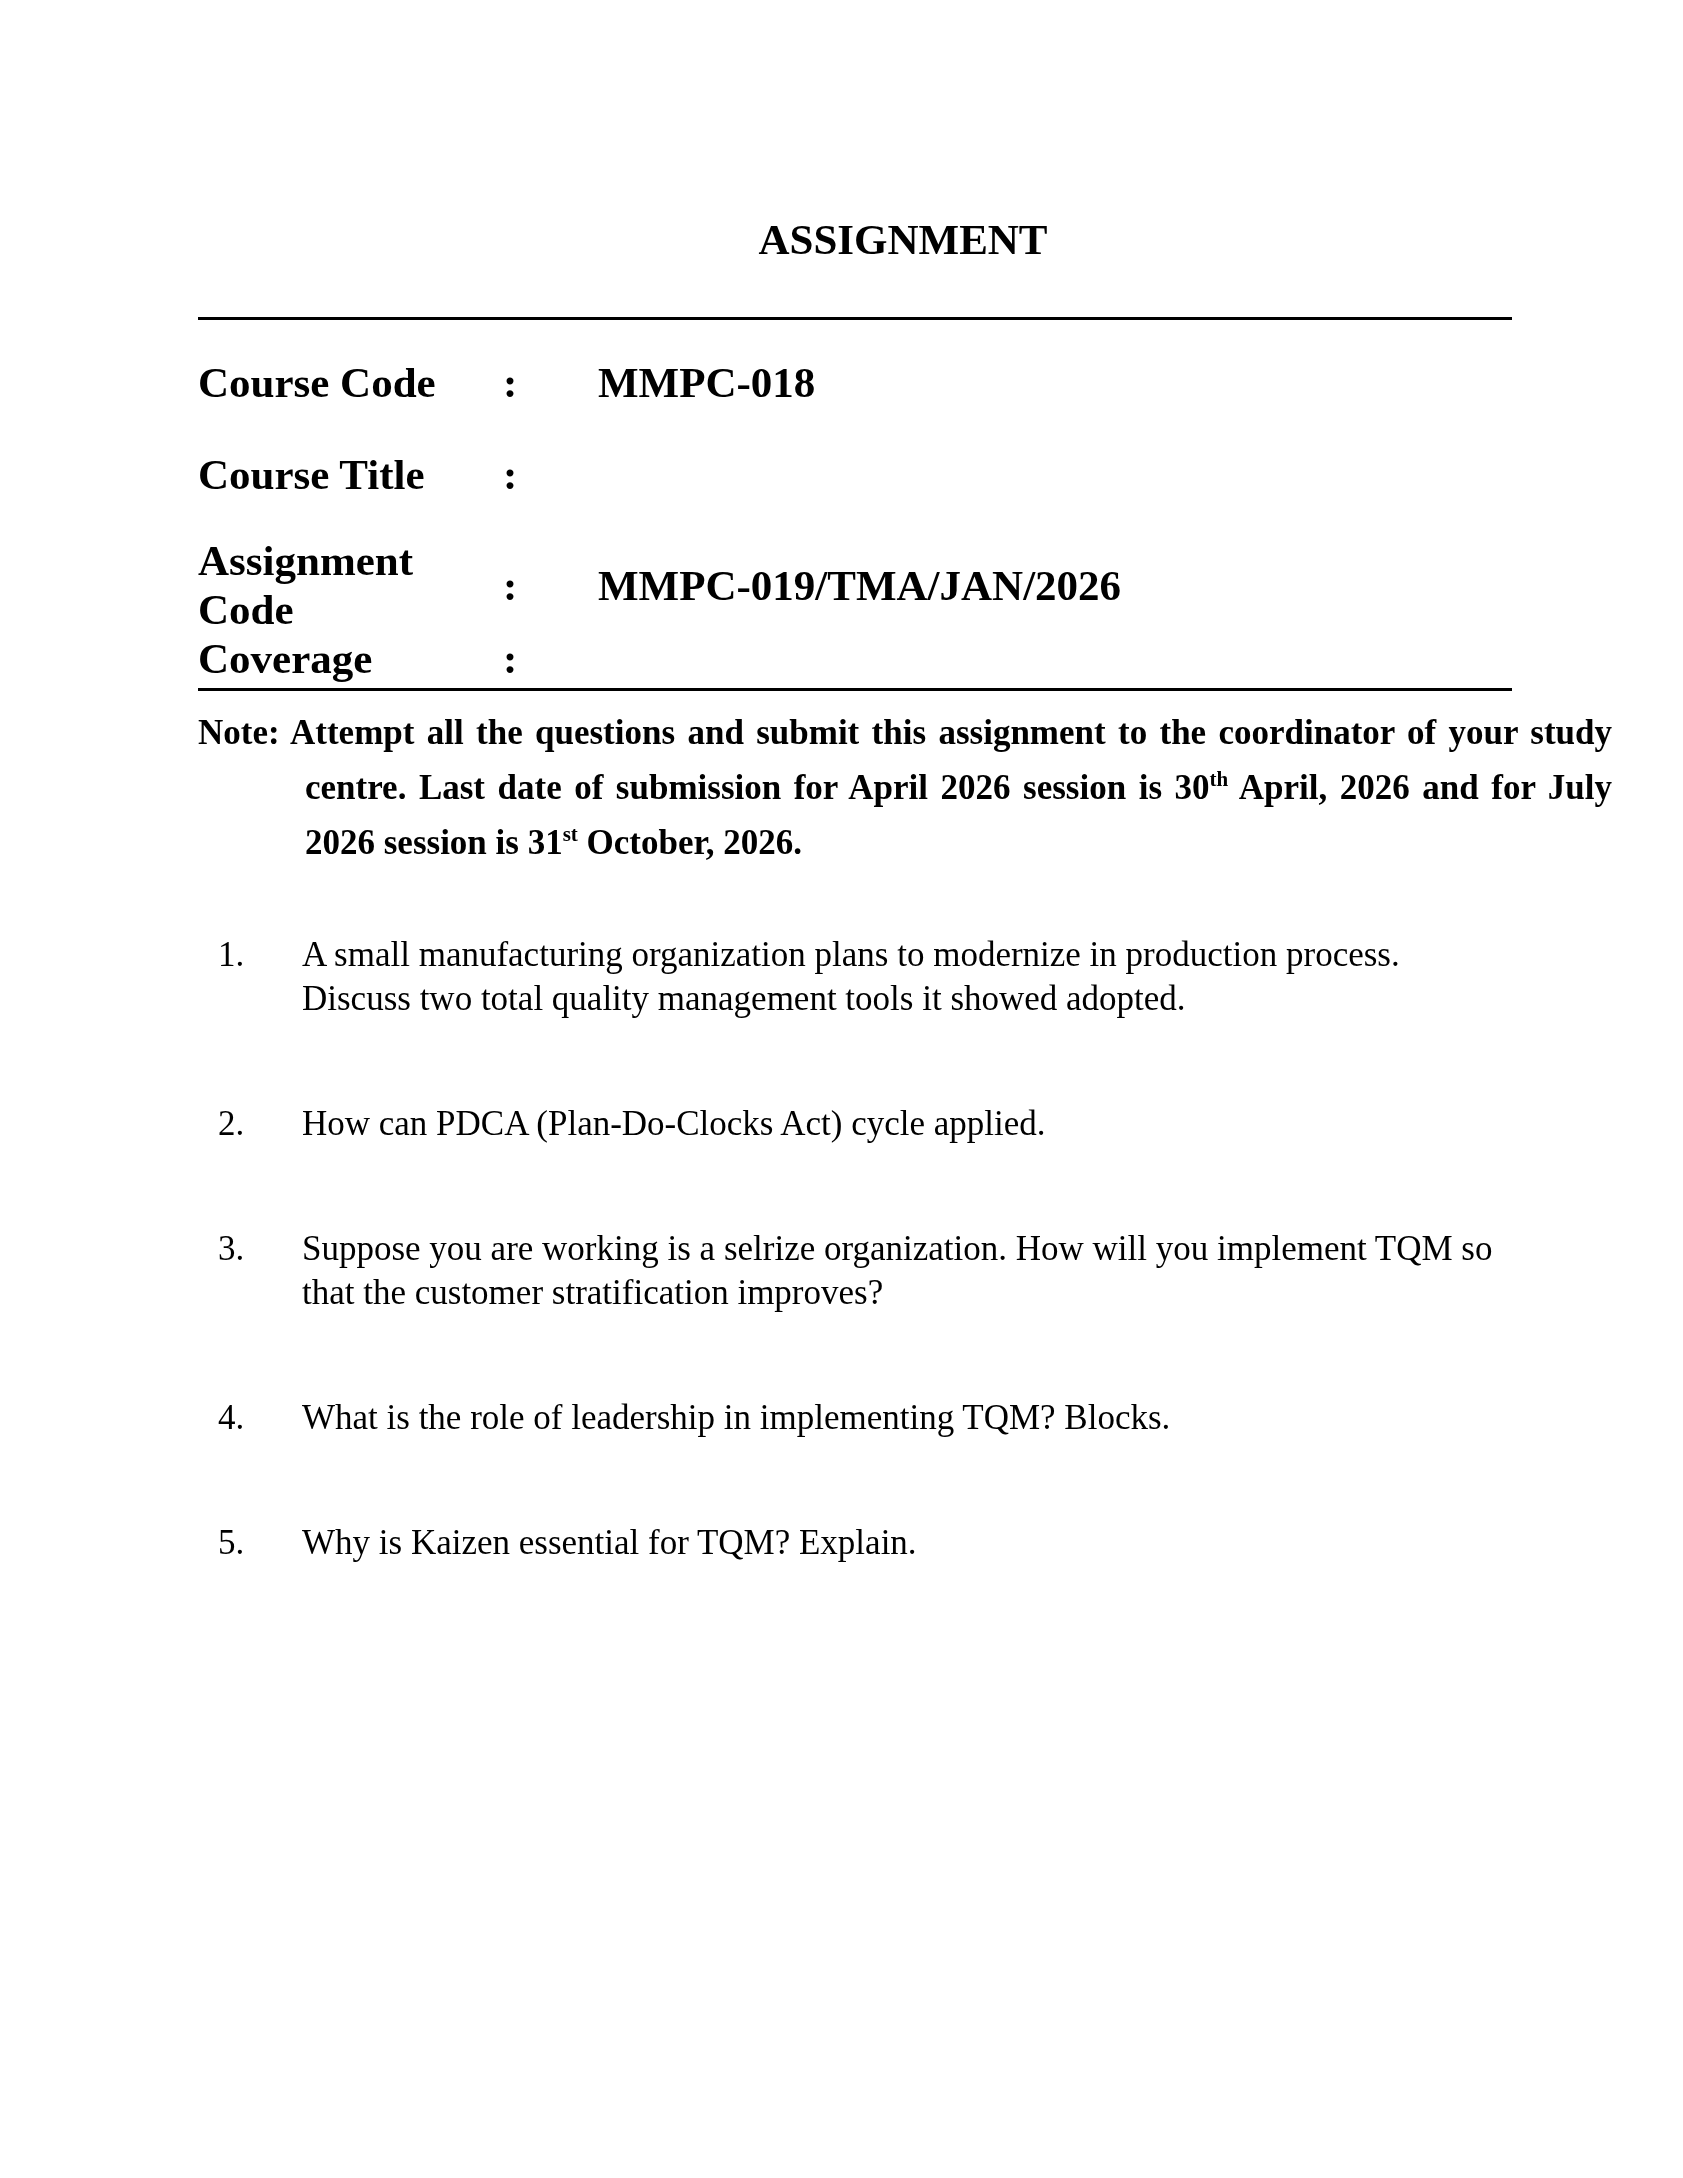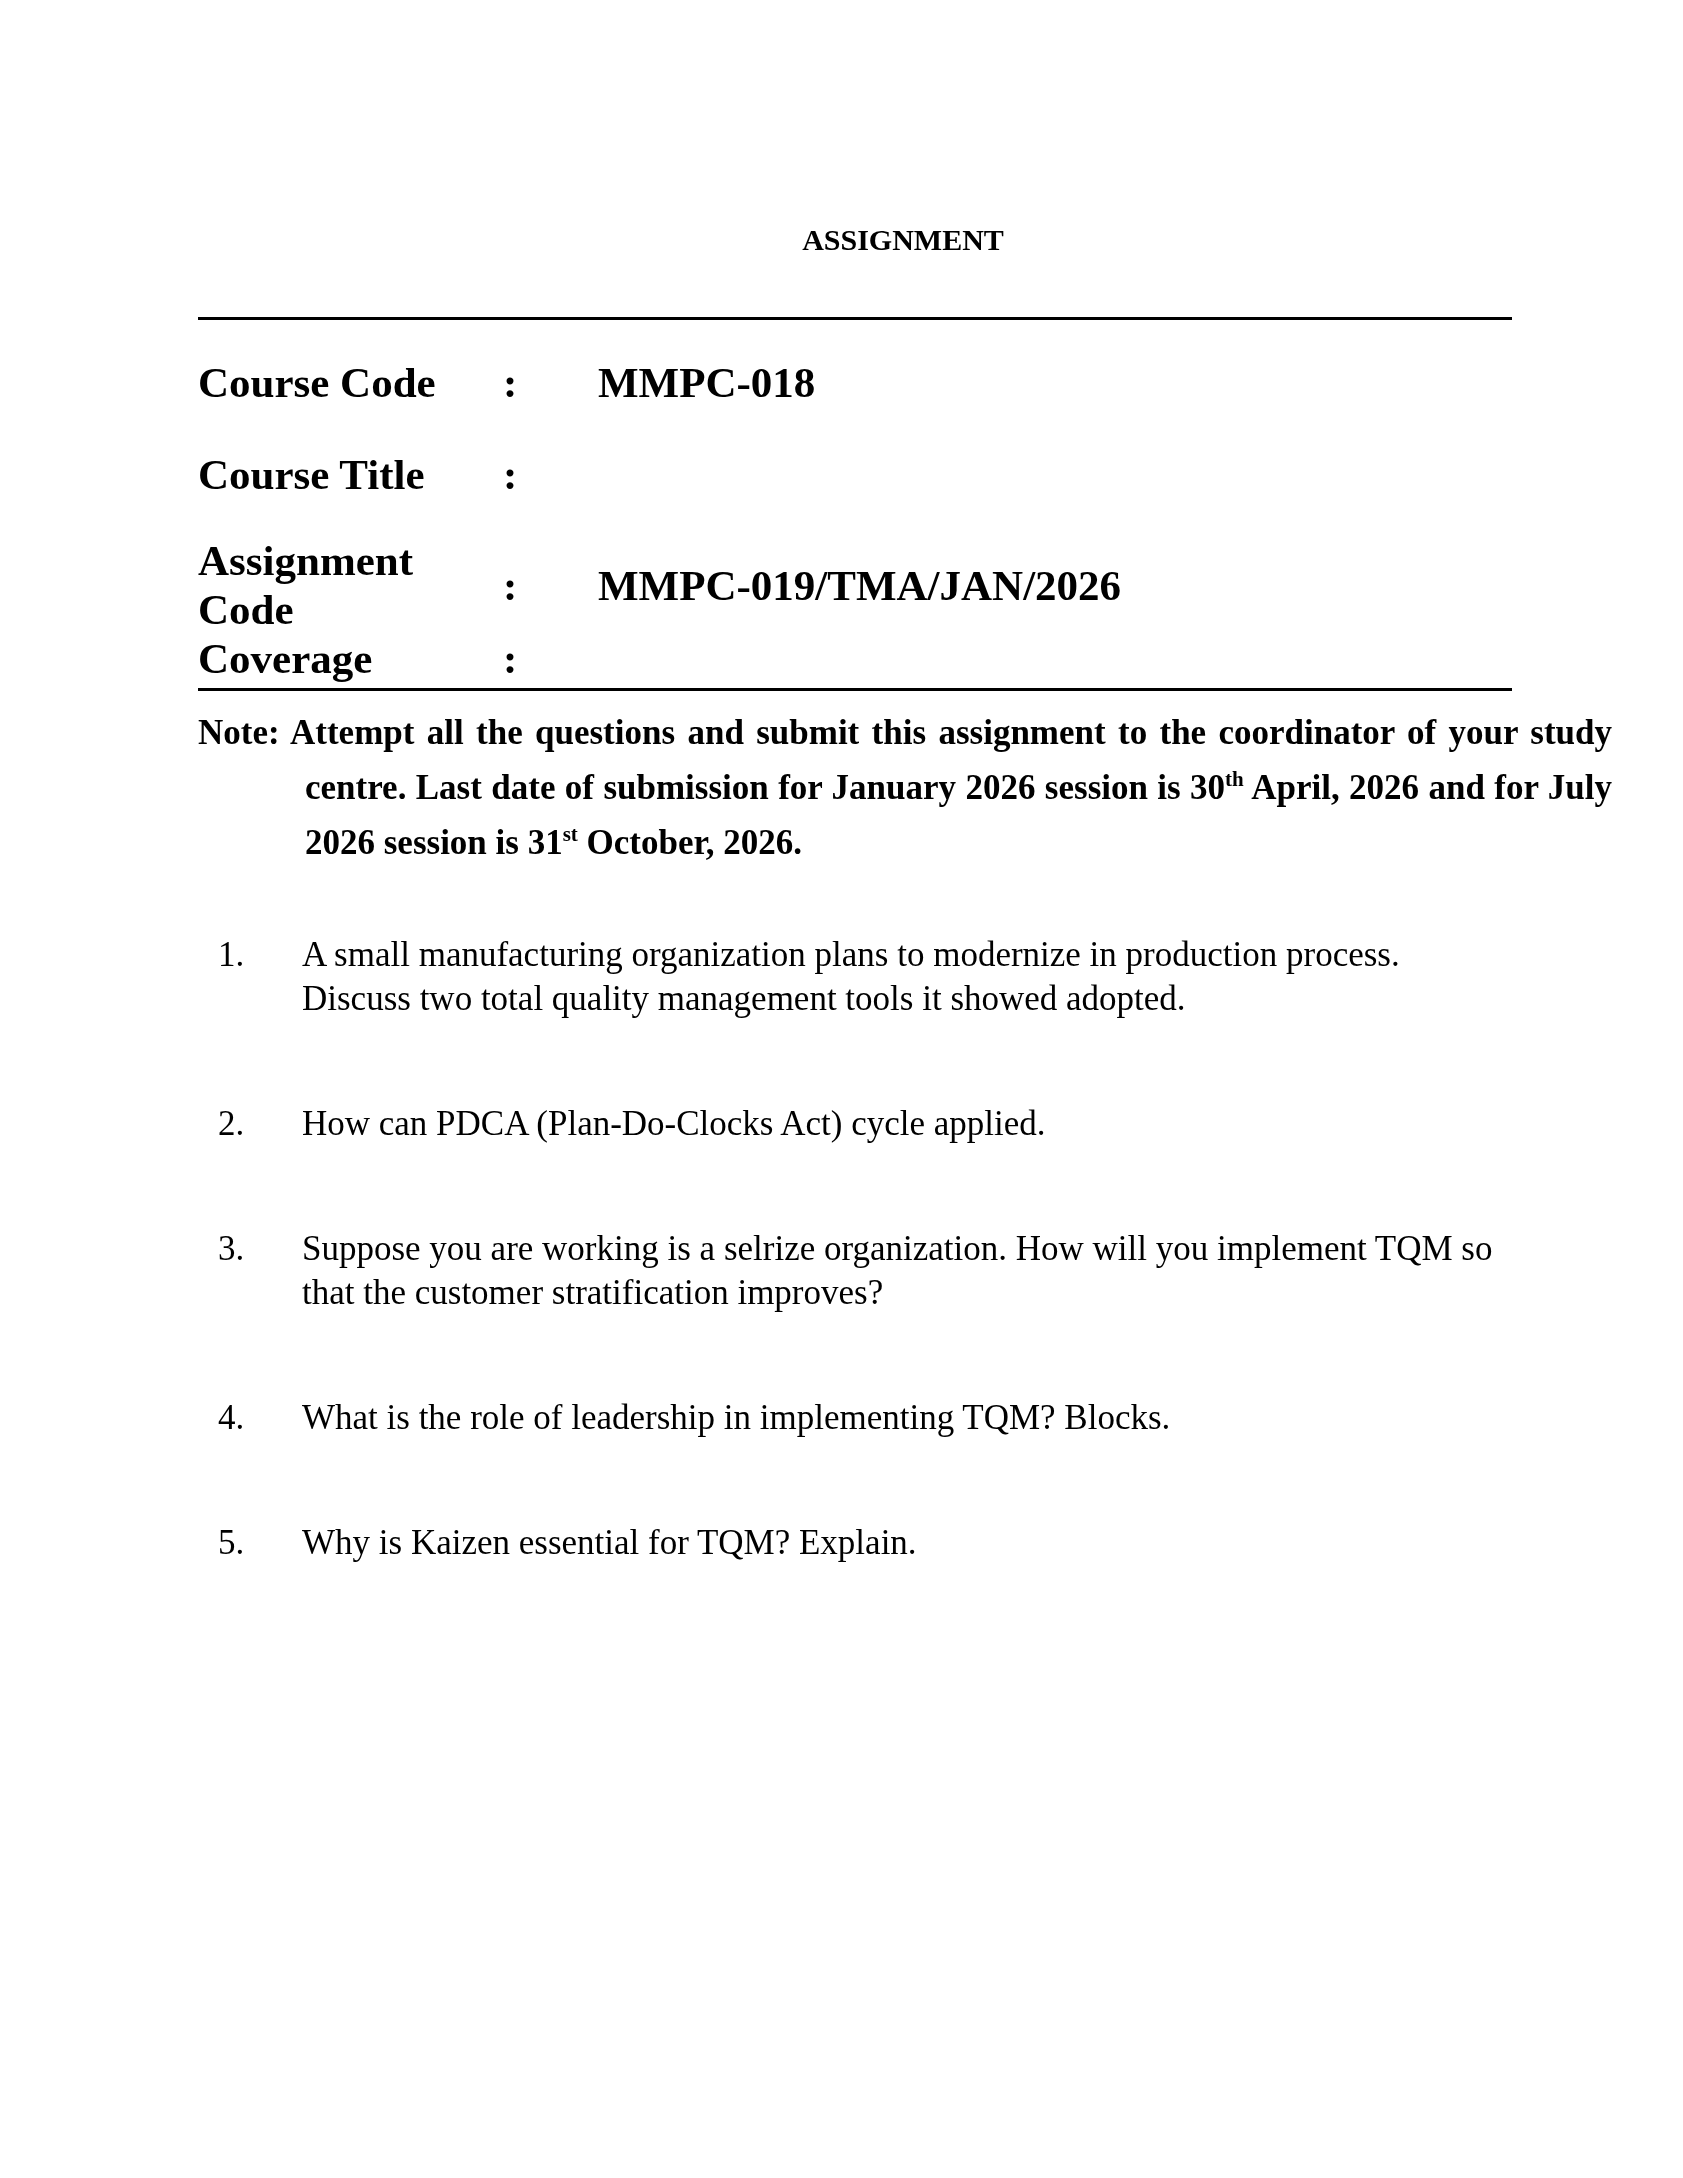--- a/index.html
+++ b/index.html
@@ -20,21 +20,21 @@
     position: absolute;
     left: 198px;
     top: 0;
     width: 1314px;
   }
   .doc-title {
     margin: 218px 0 0 0;
     position: relative;
     left: 48px;
     text-align: center;
-    font-size: 30px;
+    font-size: 43px;
     font-weight: bold;
     line-height: 44px;
   }
   .info-table {
     margin-top: 55px;
     border-top: 3px solid #000000;
     border-bottom: 3px solid #000000;
   }
   .info-row {
     height: 60px;
@@ -103,21 +103,21 @@
         <span>Assignment Code</span>
         <span>:</span>
         <span>MMPC-019/TMA/JAN/2026</span>
       </div>
       <div class="info-row">
         <span>Coverage</span>
         <span>:</span>
       </div>
     </div>
 
-    <p class="note"><span>Note: Attempt all the questions and submit this assignment to the coordinator of your study centre. Last date of submission for January 2026 session is 30</span><sup>th</sup><span> April, 2026 and for July 2026 session is 31</span><sup>st</sup><span> October, 2026.</span></p>
+    <p class="note"><span>Note: Attempt all the questions and submit this assignment to the coordinator of your study centre. Last date of submission for April 2026 session is 30</span><sup>th</sup><span> April, 2026 and for July 2026 session is 31</span><sup>st</sup><span> October, 2026.</span></p>
 
     <ol class="questions">
       <li class="q-item">
         <span class="q-num">1.</span>
         <span class="q-text">A small manufacturing organization plans to modernize in production process. Discuss two total quality management tools it showed adopted.</span>
       </li>
       <li class="q-item">
         <span class="q-num">2.</span>
         <span class="q-text">How can PDCA (Plan-Do-Clocks Act) cycle applied.</span>
       </li>

